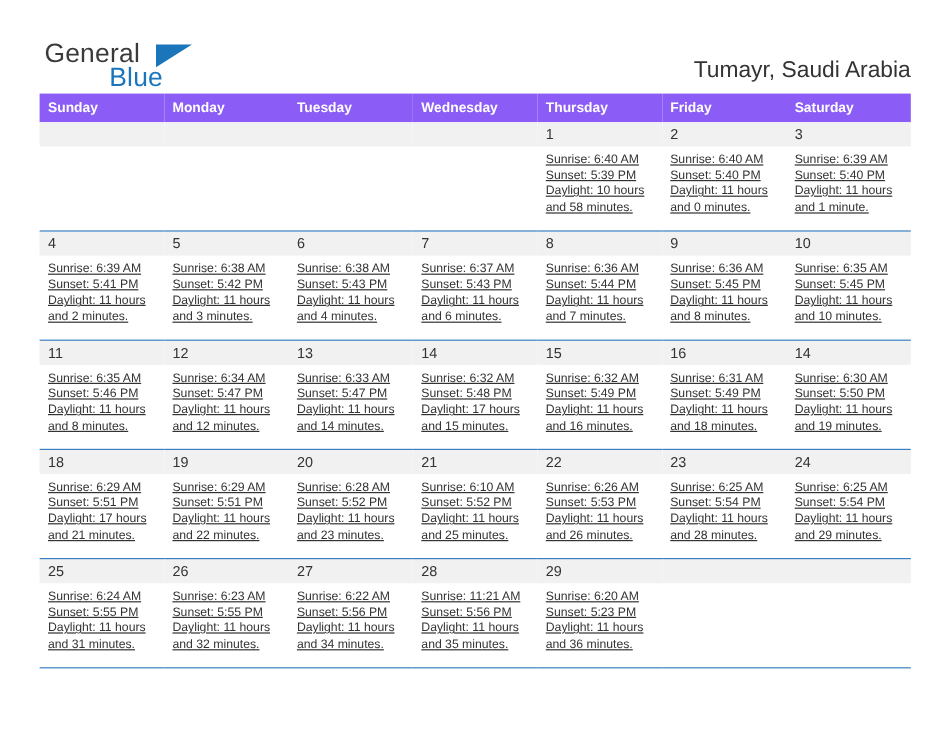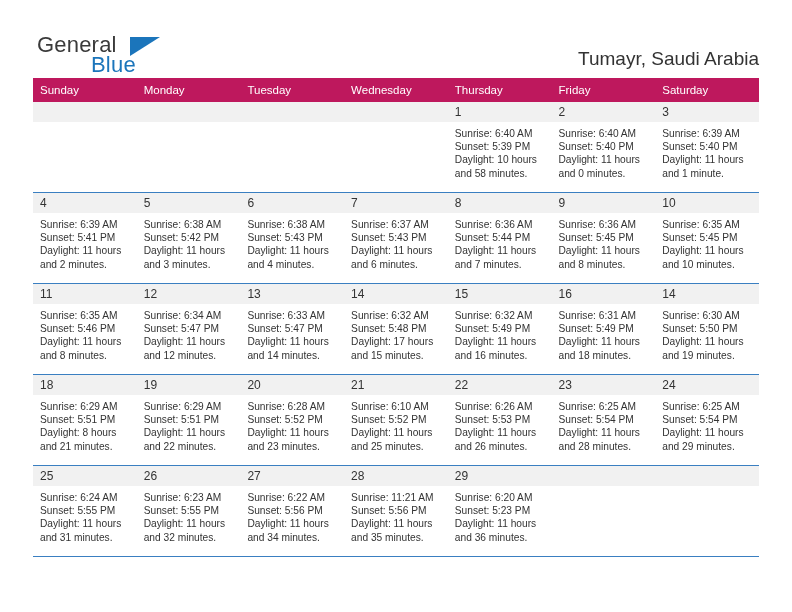--- a/index.html
+++ b/index.html
@@ -82,24 +82,24 @@
   }
 
   
   .calendar {
     width: 726px;
     border-collapse: collapse;
     table-layout: fixed;
     margin-top: 6px;
   }
   .calendar th {
-    background: #be185d;
+    background: #8b5cf6;
     color: #ffffff;
     font-size: 11.5px;
-    font-weight: normal;
+    font-weight: bold;
     text-align: left;
     padding: 6px 0 6px 7px;
     height: 20px;
     box-sizing: border-box;
   }
   .calendar td {
     vertical-align: top;
     padding: 0;
     width: 103.71px;
     height: 90px;
@@ -114,20 +114,21 @@
     height: 20px;
     box-sizing: border-box;
     line-height: 13px;
   }
   td.empty .daynum { background: #f1f1f1; }
   .details {
     padding: 5px 6px 0 7px;
     font-size: 10.2px;
     line-height: 13.2px;
     color: #333333;
+    text-decoration: underline;
   }
   .details div { white-space: nowrap; }
   .details .daylight { white-space: normal; }
 </style>
 </head>
 <body>
 
 <div class="page">
 
   <div class="header">
@@ -307,21 +308,21 @@
               <div class="daylight">Daylight: 11 hours and 19 minutes.</div>
             </div>
           </td>
         </tr>
         <tr>
           <td>
             <div class="daynum">18</div>
             <div class="details">
               <div>Sunrise: 6:29 AM</div>
               <div>Sunset: 5:51 PM</div>
-              <div class="daylight">Daylight: 8 hours and 21 minutes.</div>
+              <div class="daylight">Daylight: 17 hours and 21 minutes.</div>
             </div>
           </td>
           <td>
             <div class="daynum">19</div>
             <div class="details">
               <div>Sunrise: 6:29 AM</div>
               <div>Sunset: 5:51 PM</div>
               <div class="daylight">Daylight: 11 hours and 22 minutes.</div>
             </div>
           </td>

